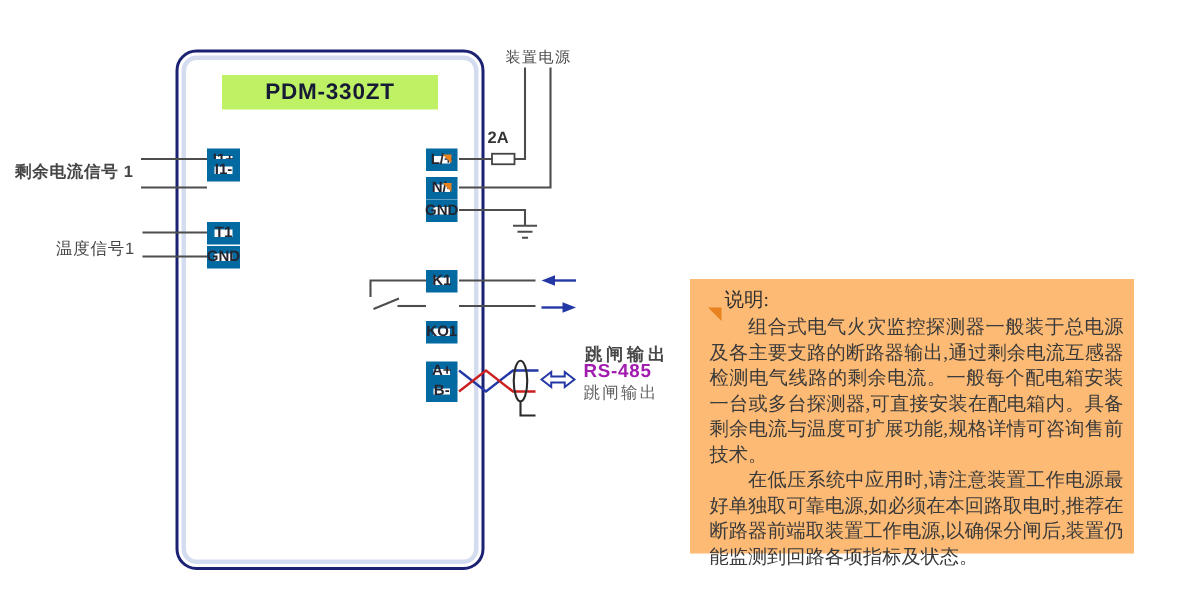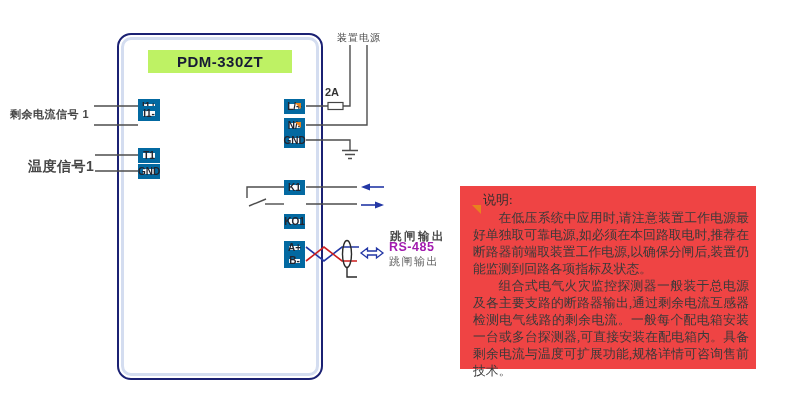--- a/index.html
+++ b/index.html
@@ -23,29 +23,29 @@
   .t-right{left:284px;width:21px;height:15px;}
   .corner-flag{position:absolute;top:-1px;right:-1px;width:0;height:0;
                border-top:6px solid #e8821e;border-left:6px solid transparent;}
 
   
   .wires{position:absolute;left:0;top:0;width:800px;height:409px;z-index:2;pointer-events:none;}
 
   
   .lbl{position:absolute;color:#454545;z-index:4;white-space:nowrap;}
   .lbl-residual{left:10px;top:107px;width:80px;text-align:left;font-size:11px;font-weight:600;letter-spacing:.5px;}
-  .lbl-temp{left:28px;top:158px;width:62px;text-align:right;font-size:14px;font-weight:700;letter-spacing:.5px;}
+  .lbl-temp{left:28px;top:158px;width:62px;text-align:right;font-size:11px;font-weight:400;letter-spacing:.5px;}
   .lbl-power{left:330px;top:31px;width:58px;text-align:center;font-size:10px;letter-spacing:1px;color:#4a4a4a;}
   .lbl-fuse{left:325px;top:86px;width:22px;text-align:left;font-size:11px;font-weight:bold;color:#333;}
   .lbl-trip{left:390px;top:189px;font-size:11.5px;font-weight:600;letter-spacing:2.5px;color:#474747;margin-top:40px;}
   .lbl-rs485{left:389px;top:240px;font-size:12.5px;font-weight:bold;color:#a21caf;letter-spacing:.5px;}
   .lbl-comm{left:389px;top:254px;font-size:11px;letter-spacing:1.5px;color:#636363;}
 
   
-  .note{position:absolute;left:460px;top:186px;width:296px;height:183px;background:#ef4444;z-index:1;
+  .note{position:absolute;left:460px;top:186px;width:296px;height:183px;background:#fdba74;z-index:1;
         font-family:"Liberation Serif","DejaVu Serif",serif;color:#3a3a3a;box-sizing:border-box;}
   .note-flag{position:absolute;left:12px;top:19px;width:0;height:0;
              border-top:9px solid #e8821e;border-left:9px solid transparent;}
   .note-heading{margin:6px 7px 3px 23px;font-size:13px;line-height:15px;color:#2e2e2e;}
   .note p{margin:0 7px 0 13px;font-size:12.8px;line-height:17px;text-align:justify;text-indent:2em;}
 </style>
 </head>
 <body>
 
 <div class="canvas">
@@ -128,17 +128,17 @@
   <div class="lbl lbl-temp">温度信号1</div>
   <div class="lbl lbl-power">装置电源</div>
   <div class="lbl lbl-fuse">2A</div>
   <div class="lbl lbl-trip">跳闸输出</div>
   <div class="lbl lbl-rs485">RS-485</div>
   <div class="lbl lbl-comm">跳闸输出</div>
 
   <div class="note">
     <i class="note-flag"></i>
     <div class="note-heading">说明:</div>
+    <p>组合式电气火灾监控探测器一般装于总电源及各主要支路的断路器输出,通过剩余电流互感器检测电气线路的剩余电流。一般每个配电箱安装一台或多台探测器,可直接安装在配电箱内。具备剩余电流与温度可扩展功能,规格详情可咨询售前技术。</p>
     <p>在低压系统中应用时,请注意装置工作电源最好单独取可靠电源,如必须在本回路取电时,推荐在断路器前端取装置工作电源,以确保分闸后,装置仍能监测到回路各项指标及状态。</p>
-    <p>组合式电气火灾监控探测器一般装于总电源及各主要支路的断路器输出,通过剩余电流互感器检测电气线路的剩余电流。一般每个配电箱安装一台或多台探测器,可直接安装在配电箱内。具备剩余电流与温度可扩展功能,规格详情可咨询售前技术。</p>
   </div>
 
 </div>
 
 </body></html>

